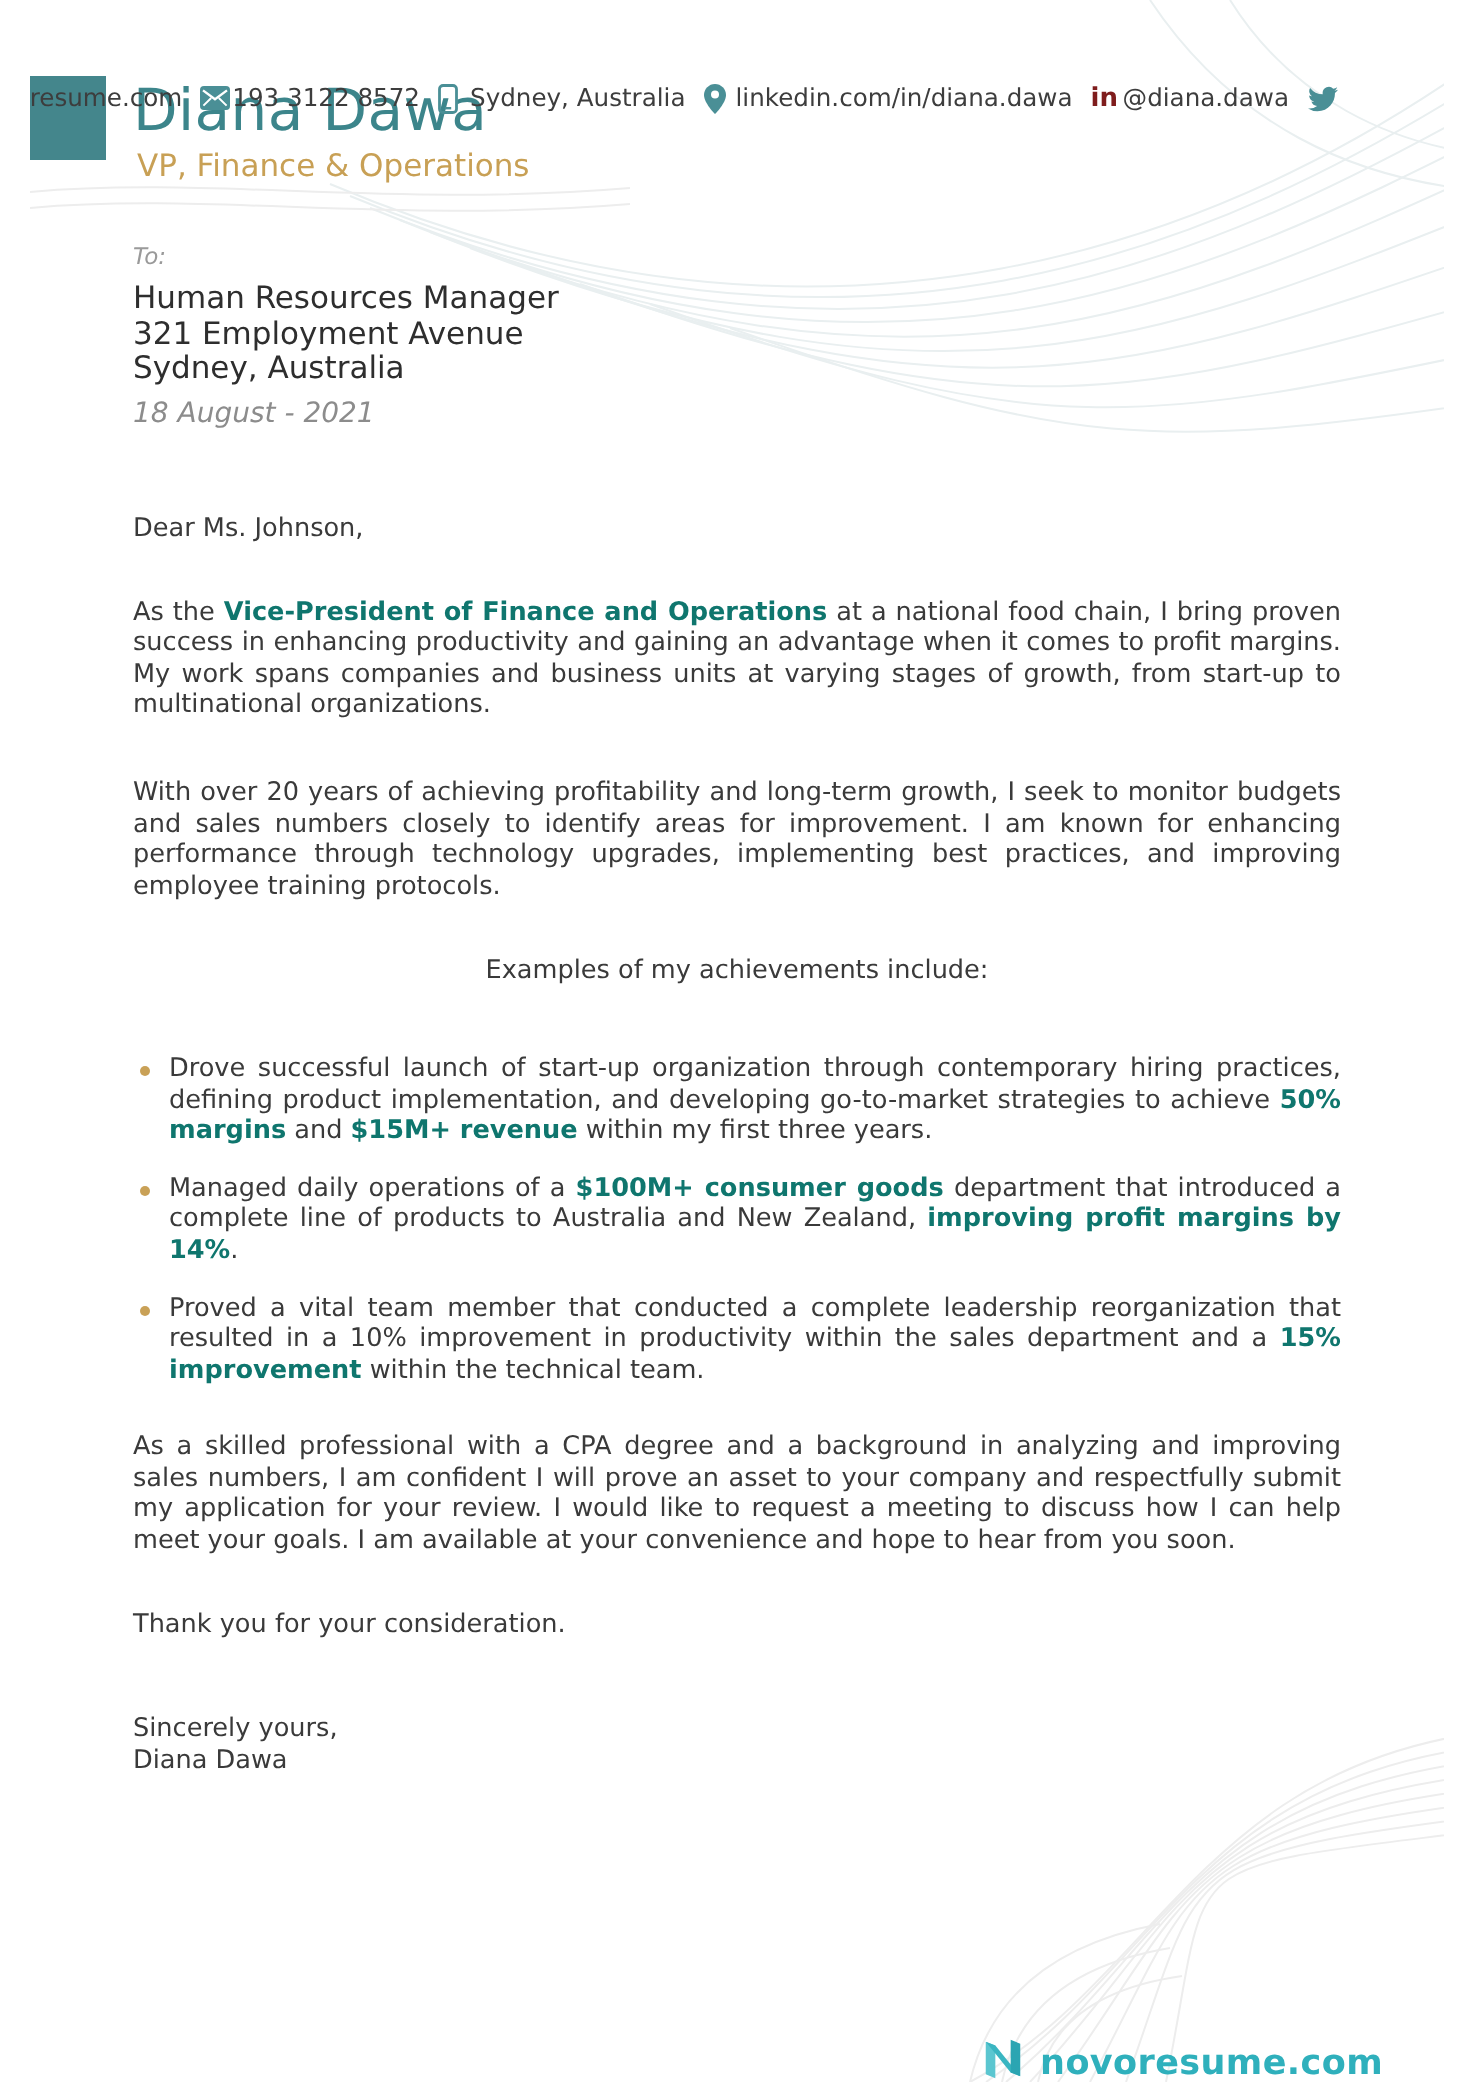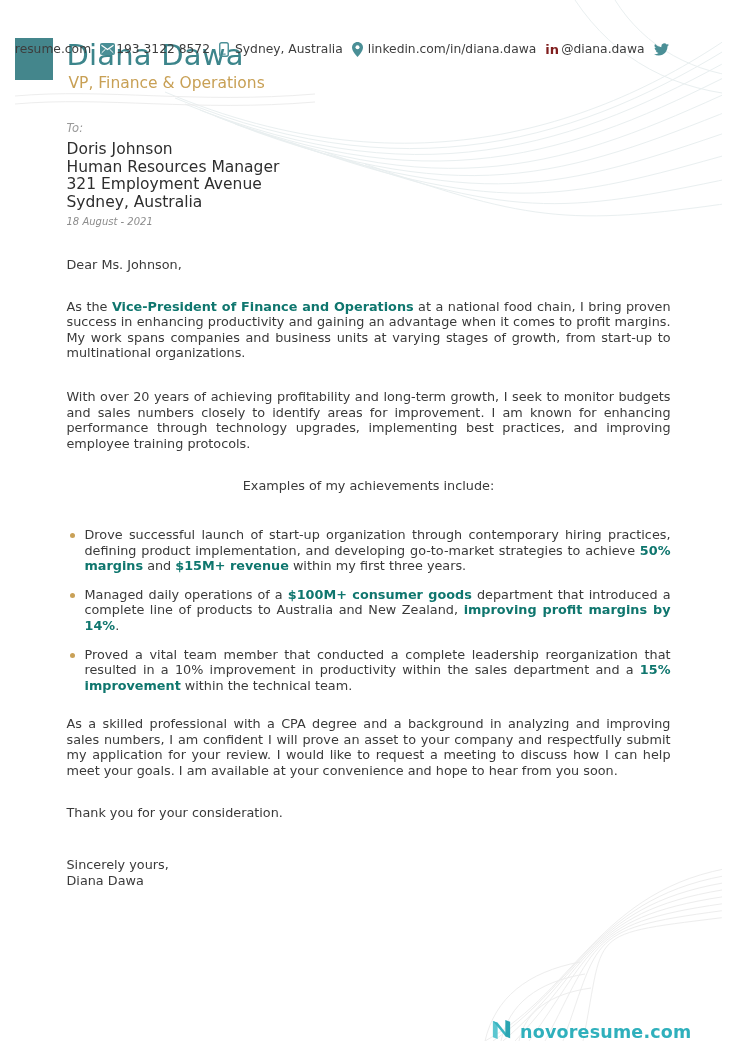--- a/index.html
+++ b/index.html
@@ -35,21 +35,21 @@
     height:14px; margin-bottom:10.6px; cursor:pointer;
   }
   .contact-label { font-size:12.3px; color:#3d3d3d; white-space:nowrap; }
   .contact-icon { width:16px; margin-left:9px; display:flex; justify-content:flex-start; align-items:center; }
   .in-glyph { font-weight:bold; font-size:13px; color:#7f1d1d; line-height:1; }
 
   
   .recipient { position:absolute; left:52px; top:121px; }
   .to-label { font-size:11.5px; font-style:italic; color:#9a9a9a; margin-bottom:6px; }
   .recipient-line { font-size:15.5px; line-height:17.5px; color:#2e2e2e; }
-  .letter-date { margin-top:5px; font-size:10px; font-style:italic; color:#8c8c8c; }
+  .letter-date { margin-top:5px; font-size:14px; font-style:italic; color:#8c8c8c; }
 
   
   .letter { position:absolute; left:52px; right:51px; top:257px; font-size:12.8px; line-height:15.6px; }
   .greeting { text-align:left; }
   .para { text-align:justify; margin-top:26px; }
   .para.p2 { margin-top:28px; }
   .achievements-intro { margin-top:27px; text-align:center; }
   .bullets { list-style:none; margin-top:33px; }
   .bullet { display:flex; margin-bottom:13px; }
   .bullet-dot { flex:none; width:5px; height:5px; border-radius:50%; background:#c9a157; margin:6px 10px 0 3px; }
@@ -153,21 +153,20 @@
         <span class="contact-icon">
           <svg width="15" height="13" viewBox="0 0 16 13">
             <path fill="#4a8f96" d="M16 1.54c-.59.26-1.22.44-1.88.52A3.3 3.3 0 0 0 15.56.24a6.57 6.57 0 0 1-2.08.8A3.28 3.28 0 0 0 7.8 3.28c0 .26.03.51.08.75A9.32 9.32 0 0 1 1.11.6a3.26 3.26 0 0 0 1.02 4.38c-.54-.02-1.05-.17-1.49-.41v.04c0 1.59 1.13 2.92 2.63 3.22a3.34 3.34 0 0 1-1.48.06 3.29 3.29 0 0 0 3.07 2.28A6.59 6.59 0 0 1 0 11.53a9.29 9.29 0 0 0 5.03 1.47c6.04 0 9.34-5 9.34-9.34l-.01-.42A6.63 6.63 0 0 0 16 1.54z"></path>
           </svg>
         </span>
       </div>
     </div>
 
     <div class="recipient">
       <div class="to-label">To:</div>
-      <div class="recipient-line">Doris Johnson</div>
       <div class="recipient-line">Human Resources Manager</div>
       <div class="recipient-line">321 Employment Avenue</div>
       <div class="recipient-line">Sydney, Australia</div>
       <div class="letter-date">18 August - 2021</div>
     </div>
 
     <div class="letter">
       <div class="greeting">Dear Ms. Johnson,</div>
       <div class="para p1"><span>As the </span><span class="b">Vice-President of Finance and Operations</span><span> at a national food chain, I bring proven success in enhancing productivity and gaining an advantage when it comes to profit margins. My work spans companies and business units at varying stages of growth, from start-up to multinational organizations.</span></div>
       <div class="para p2"><span>With over 20 years of achieving profitability and long-term growth, I seek to monitor budgets and sales numbers closely to identify areas for improvement. I am known for enhancing performance through technology upgrades, implementing best practices, and improving employee training protocols.</span></div>

